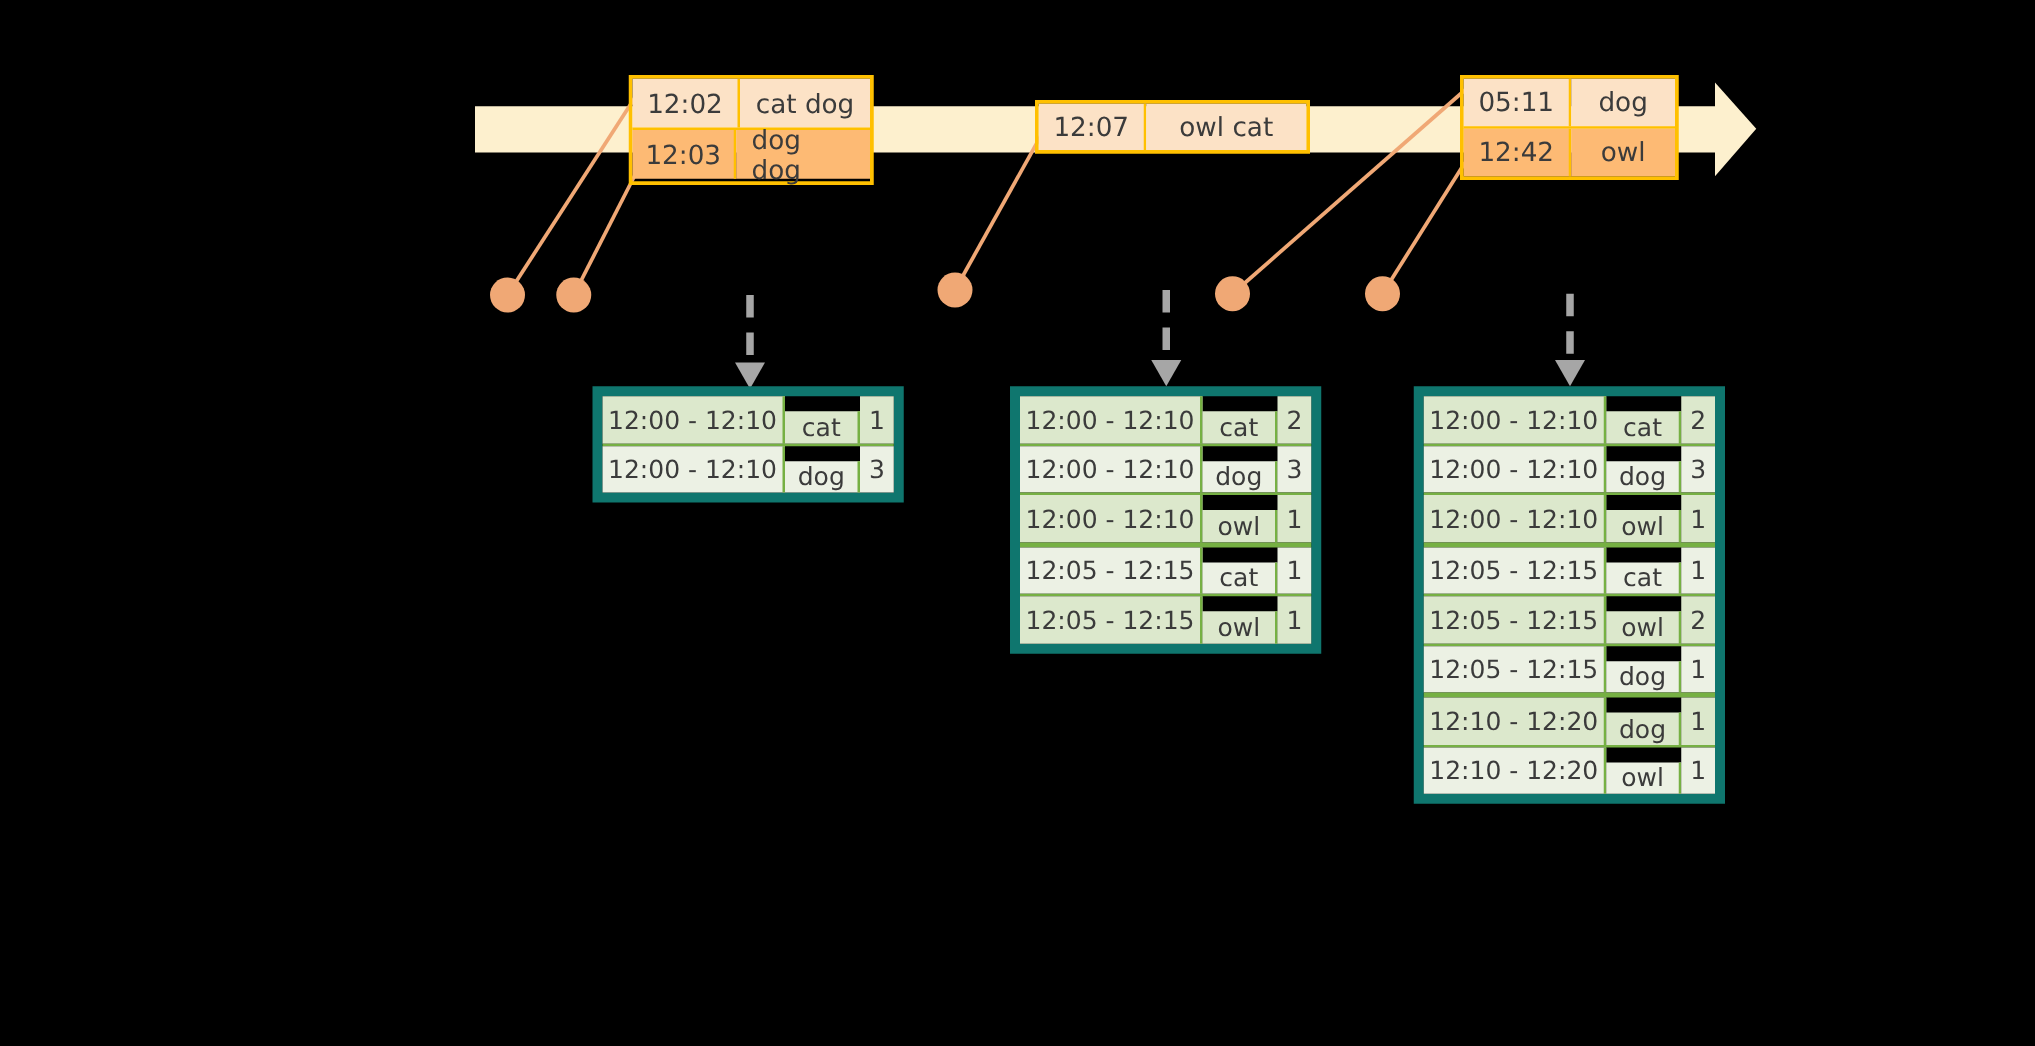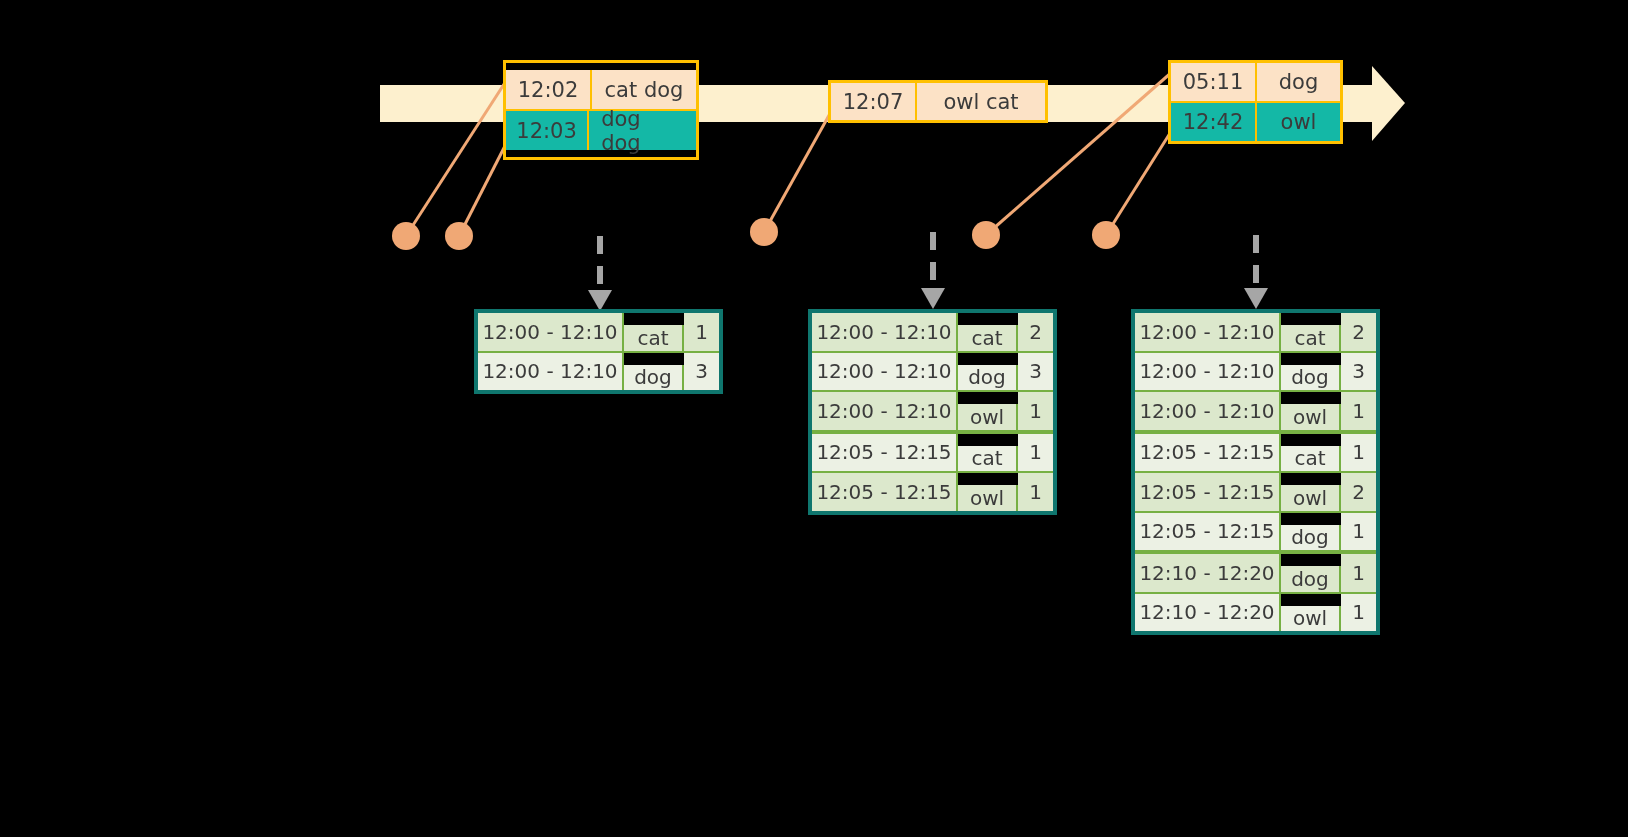--- a/index.html
+++ b/index.html
@@ -60,26 +60,26 @@
     flex: 1 1 auto;
     display: flex;
     align-items: center;
     justify-content: center;
     font-size: 21px;
     color: #3b3b3b;
     box-sizing: border-box;
     padding: 0 12px;
   }
   .tone-dark  { background: #FCE2C6; }
-  .tone-light { background: #14b8a6; }
+  .tone-light { background: #fdba74; }
 
   
   .result-table {
     position: absolute;
-    border: 4px solid #0f766e;
+    border: 8px solid #0f766e;
     box-sizing: border-box;
     display: flex;
     flex-direction: column;
     z-index: 4;
   }
   .rt-row {
     display: flex;
     flex-direction: row;
     height: 37.5px;
   }
@@ -134,21 +134,21 @@
     <g>
       <line x1="933" y1="232" x2="933" y2="288" stroke="#A6A6A6" stroke-width="6" stroke-dasharray="18,12"></line>
       <polygon points="921,288 945,288 933,309" fill="#A6A6A6"></polygon>
     </g>
     <g>
       <line x1="1256" y1="235" x2="1256" y2="288" stroke="#A6A6A6" stroke-width="6" stroke-dasharray="18,12"></line>
       <polygon points="1244,288 1268,288 1256,309" fill="#A6A6A6"></polygon>
     </g>
   </svg>
 
-  <div class="event-box" style="left:503px; top:60px; width:196px; height:100px;justify-content:center;">
+  <div class="event-box" style="left:503px; top:60px; width:196px; height:88px;">
     <div class="event-row">
       <div class="event-cell-time tone-dark">12:02</div>
       <div class="event-cell-payload tone-dark">cat dog</div>
     </div>
     <div class="event-row">
       <div class="event-cell-time tone-light">12:03</div>
       <div class="event-cell-payload tone-light">dog dog</div>
     </div>
   </div>
 

